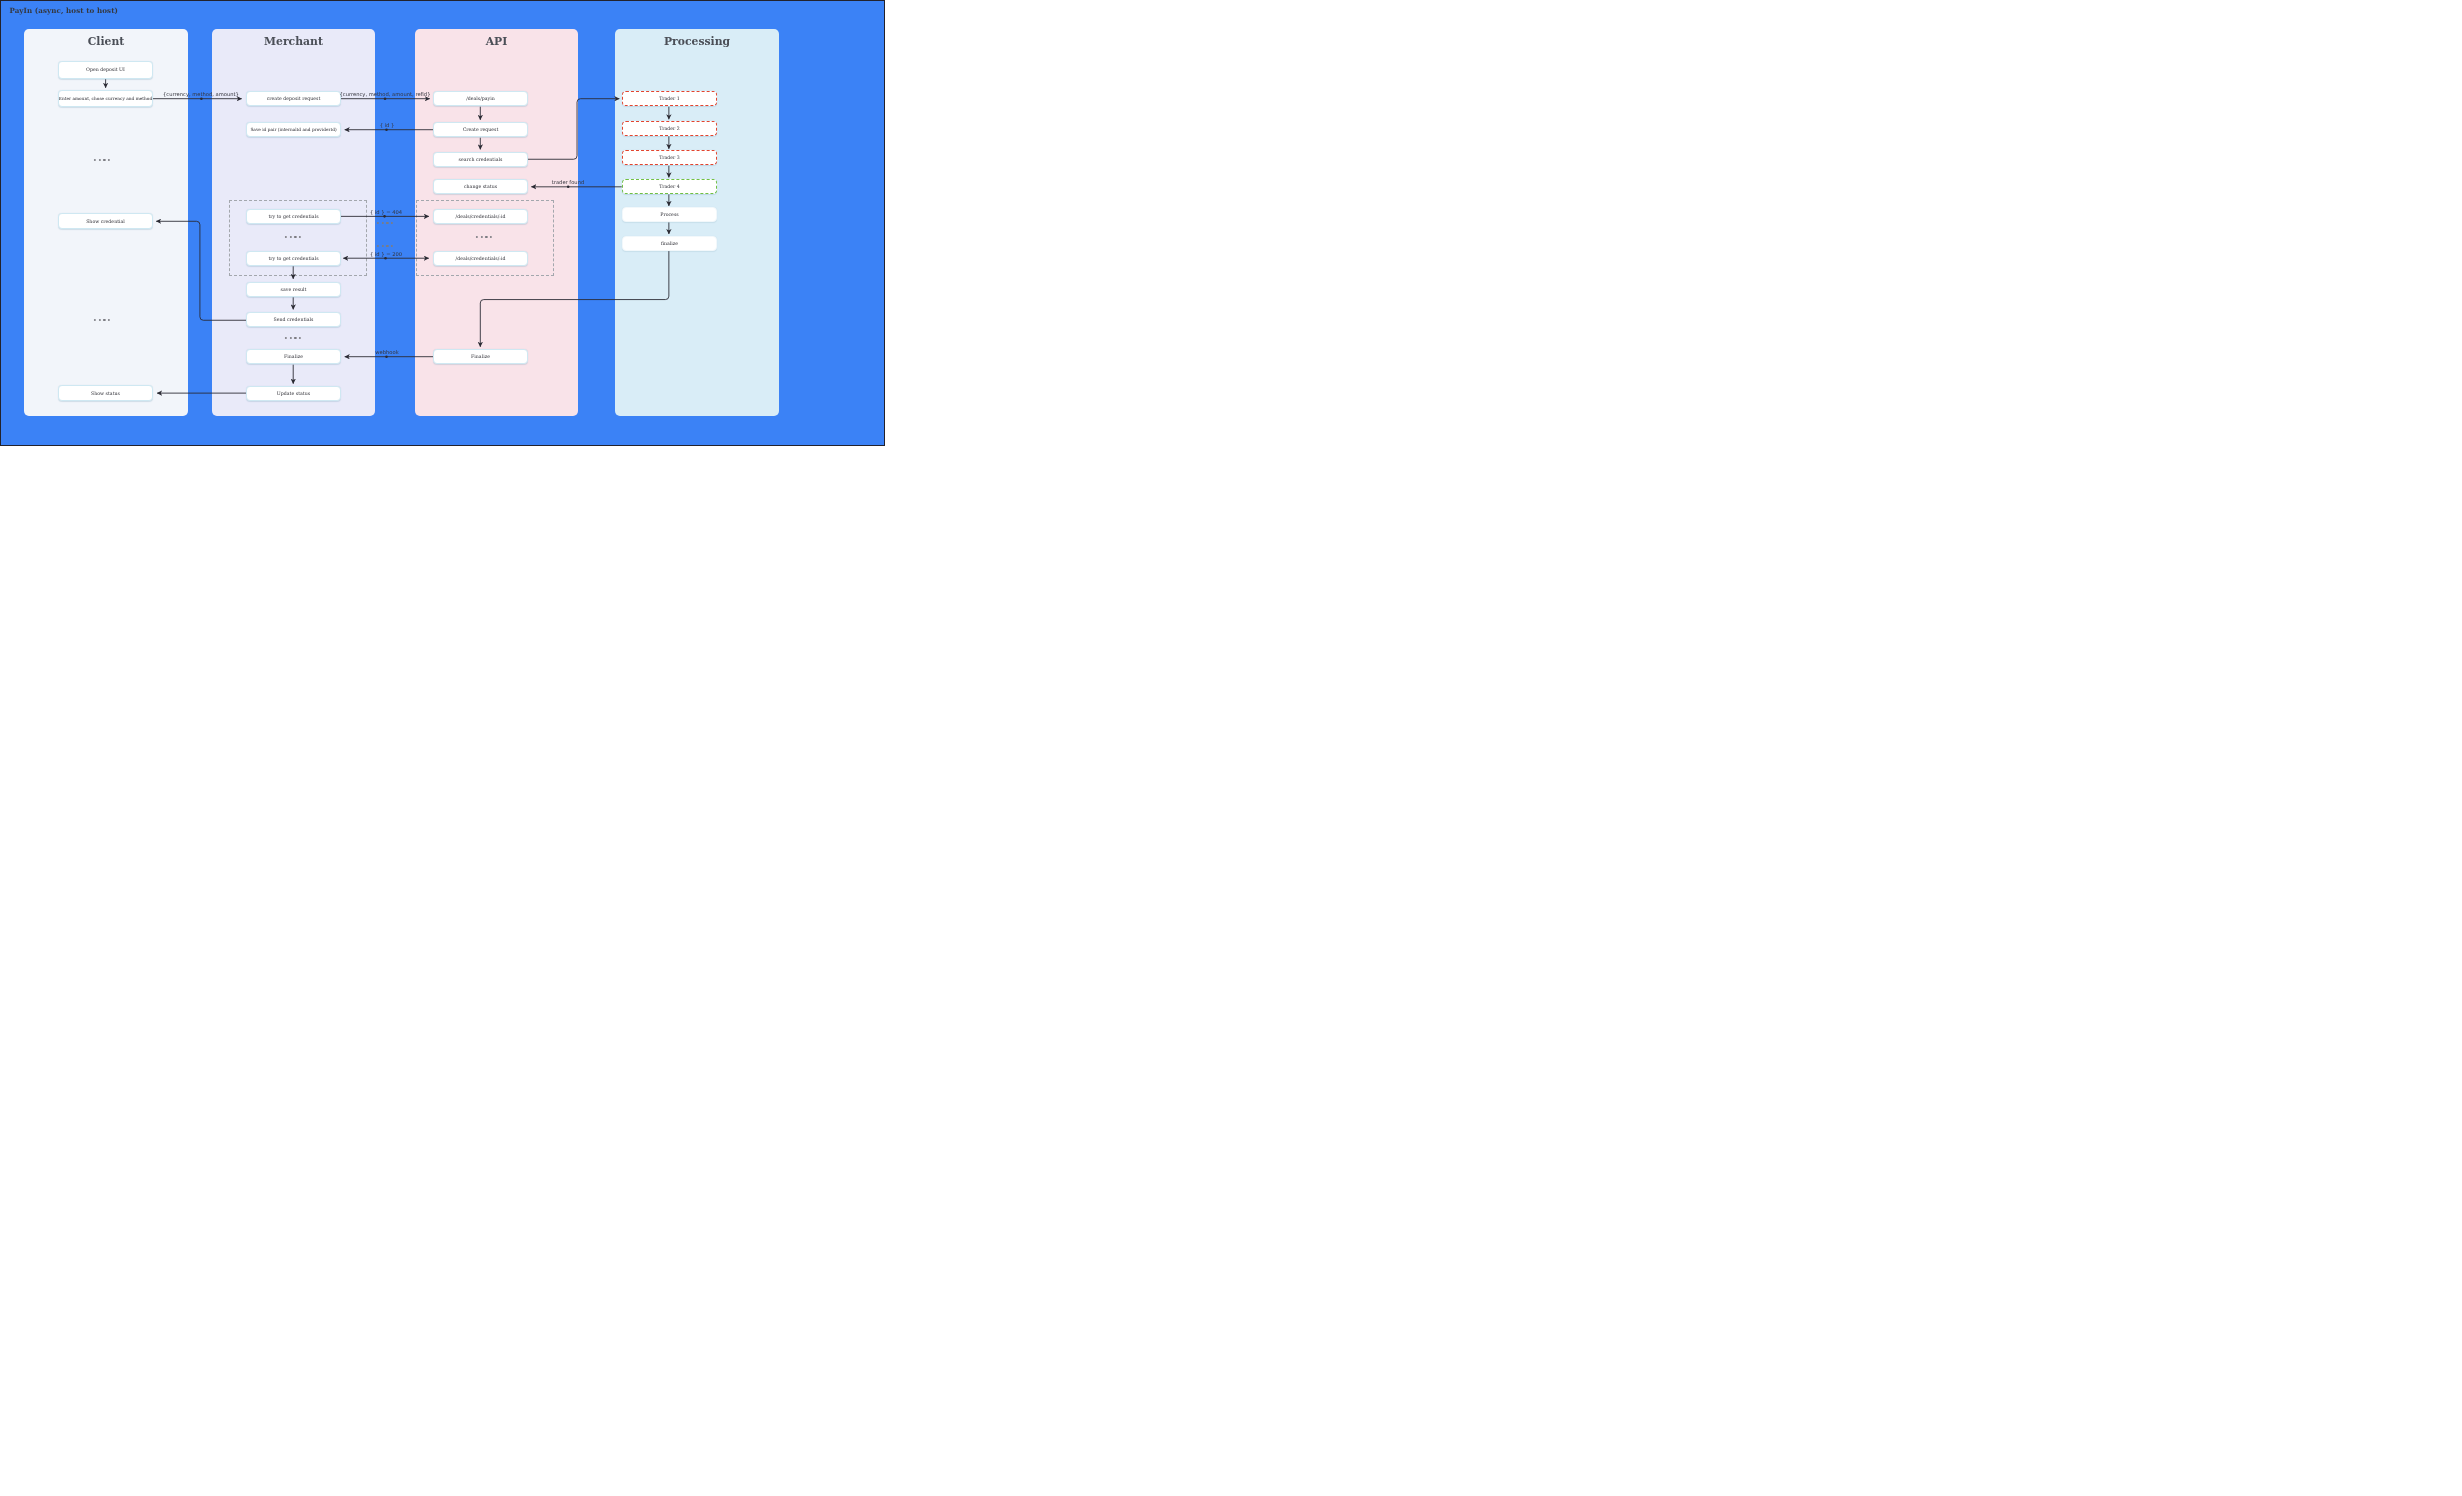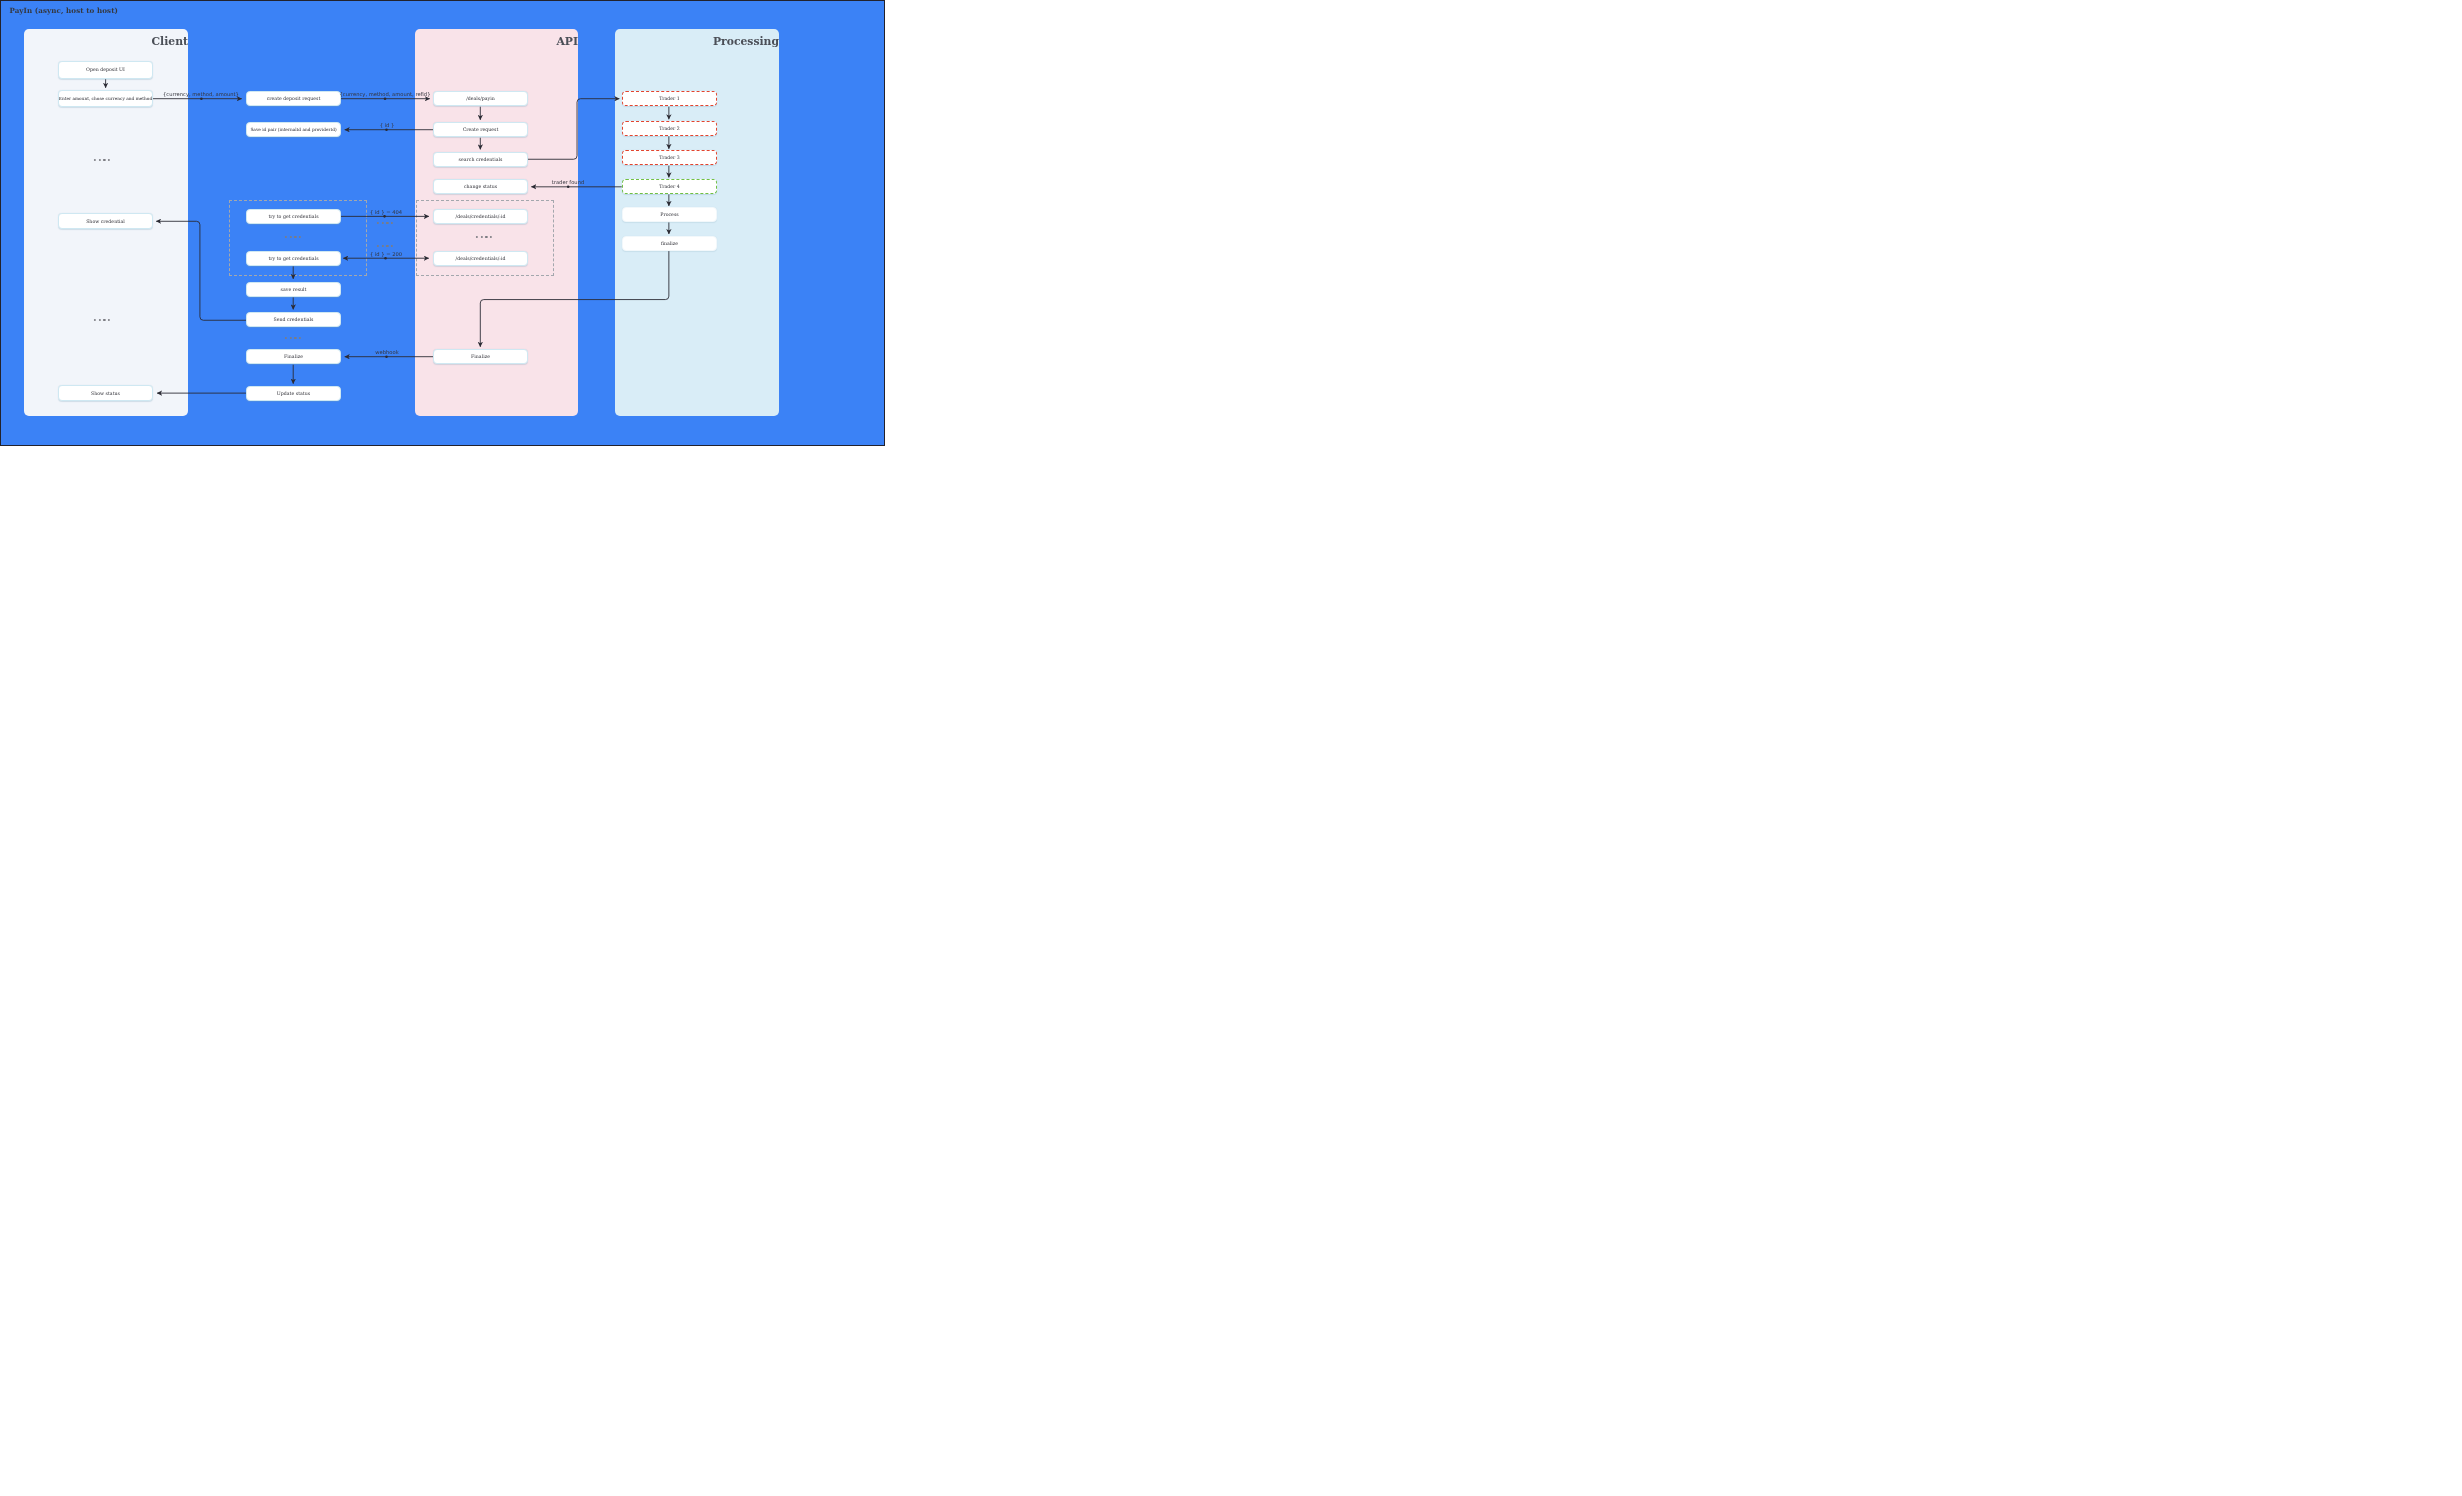--- a/index.html
+++ b/index.html
@@ -11,21 +11,21 @@
   #diagram-title{
     position:absolute;left:8.4px;top:4.9px;font-size:7.1px;font-weight:700;
     color:#35383f;letter-spacing:0.1px;
   }
   .lane{position:absolute;top:28px;height:387px;border-radius:4.9px;}
   .lane.client{left:23px;width:164px;background:var(--lane-client,#f2f5fa);}
   .lane.merchant{left:211px;width:163px;background:var(--lane-merchant,#e9eaf9);}
   .lane.api{left:414px;width:163px;background:var(--lane-api,#f9e3e9);}
   .lane.processing{left:586px;width:164px;background:var(--lane-processing,#d9edf7);margin-left:28px;}
   .lane-title{
-    text-align:right;margin-top:6.4px;font-size:10.8px;font-weight:700;
+    text-align:center;margin-top:6.4px;font-size:10.8px;font-weight:700;
     color:var(--header-text,#4b4f57);
   }
   .node{
     position:absolute;box-sizing:border-box;background:#fff;
     border:1px solid var(--node-border,#cfe8f2);border-radius:3.9px;
     display:flex;align-items:center;justify-content:center;
     font-size:4.7px;color:#2d2d34;text-align:center;white-space:nowrap;
     box-shadow:0 0.5px 1px rgba(120,160,185,.28);
   }
   .node.tight{font-size:4.3px;}
@@ -48,20 +48,23 @@
 </style>
 </head>
 <body>
 
 <div id="canvas">
 
   <div id="diagram-title">PayIn (async, host to host)</div>
 
   <div class="lane client">
     <div class="lane-title">Client</div>
+  </div>
+  <div class="lane merchant">
+    <div class="lane-title">Merchant</div>
   </div>
   <div class="lane api">
     <div class="lane-title">API</div>
   </div>
   <div class="lane processing">
     <div class="lane-title">Processing</div>
   </div>
 
   <div class="group-box" style="left:228px;top:199px;width:136px;height:74px;"></div>
   <div class="group-box" style="left:415px;top:199px;width:136px;height:74px;"></div>

